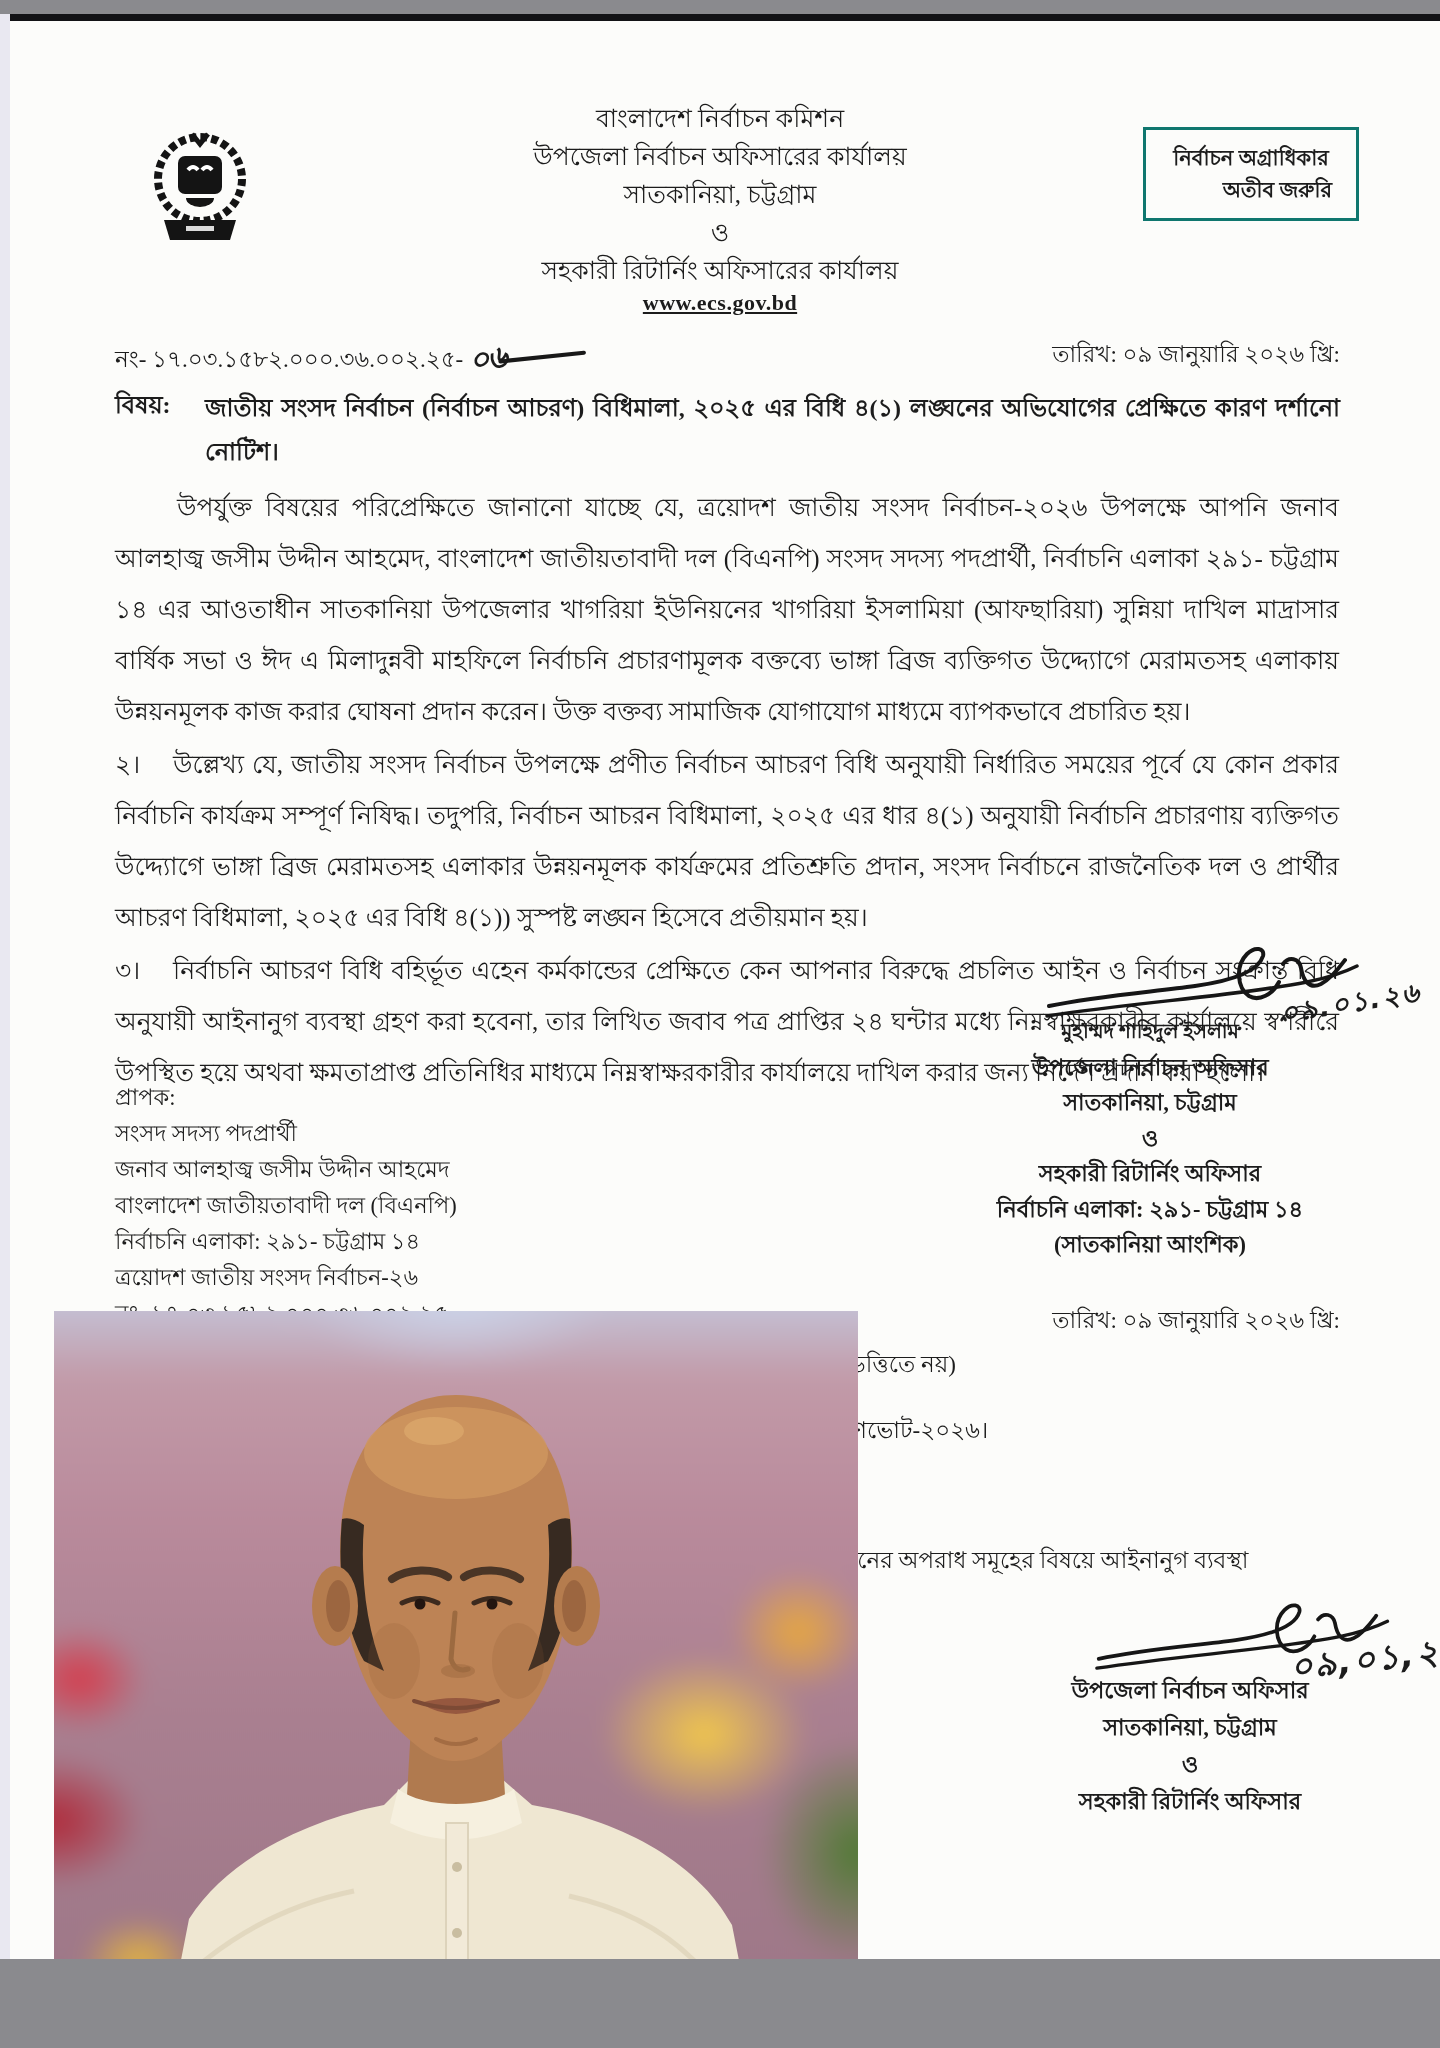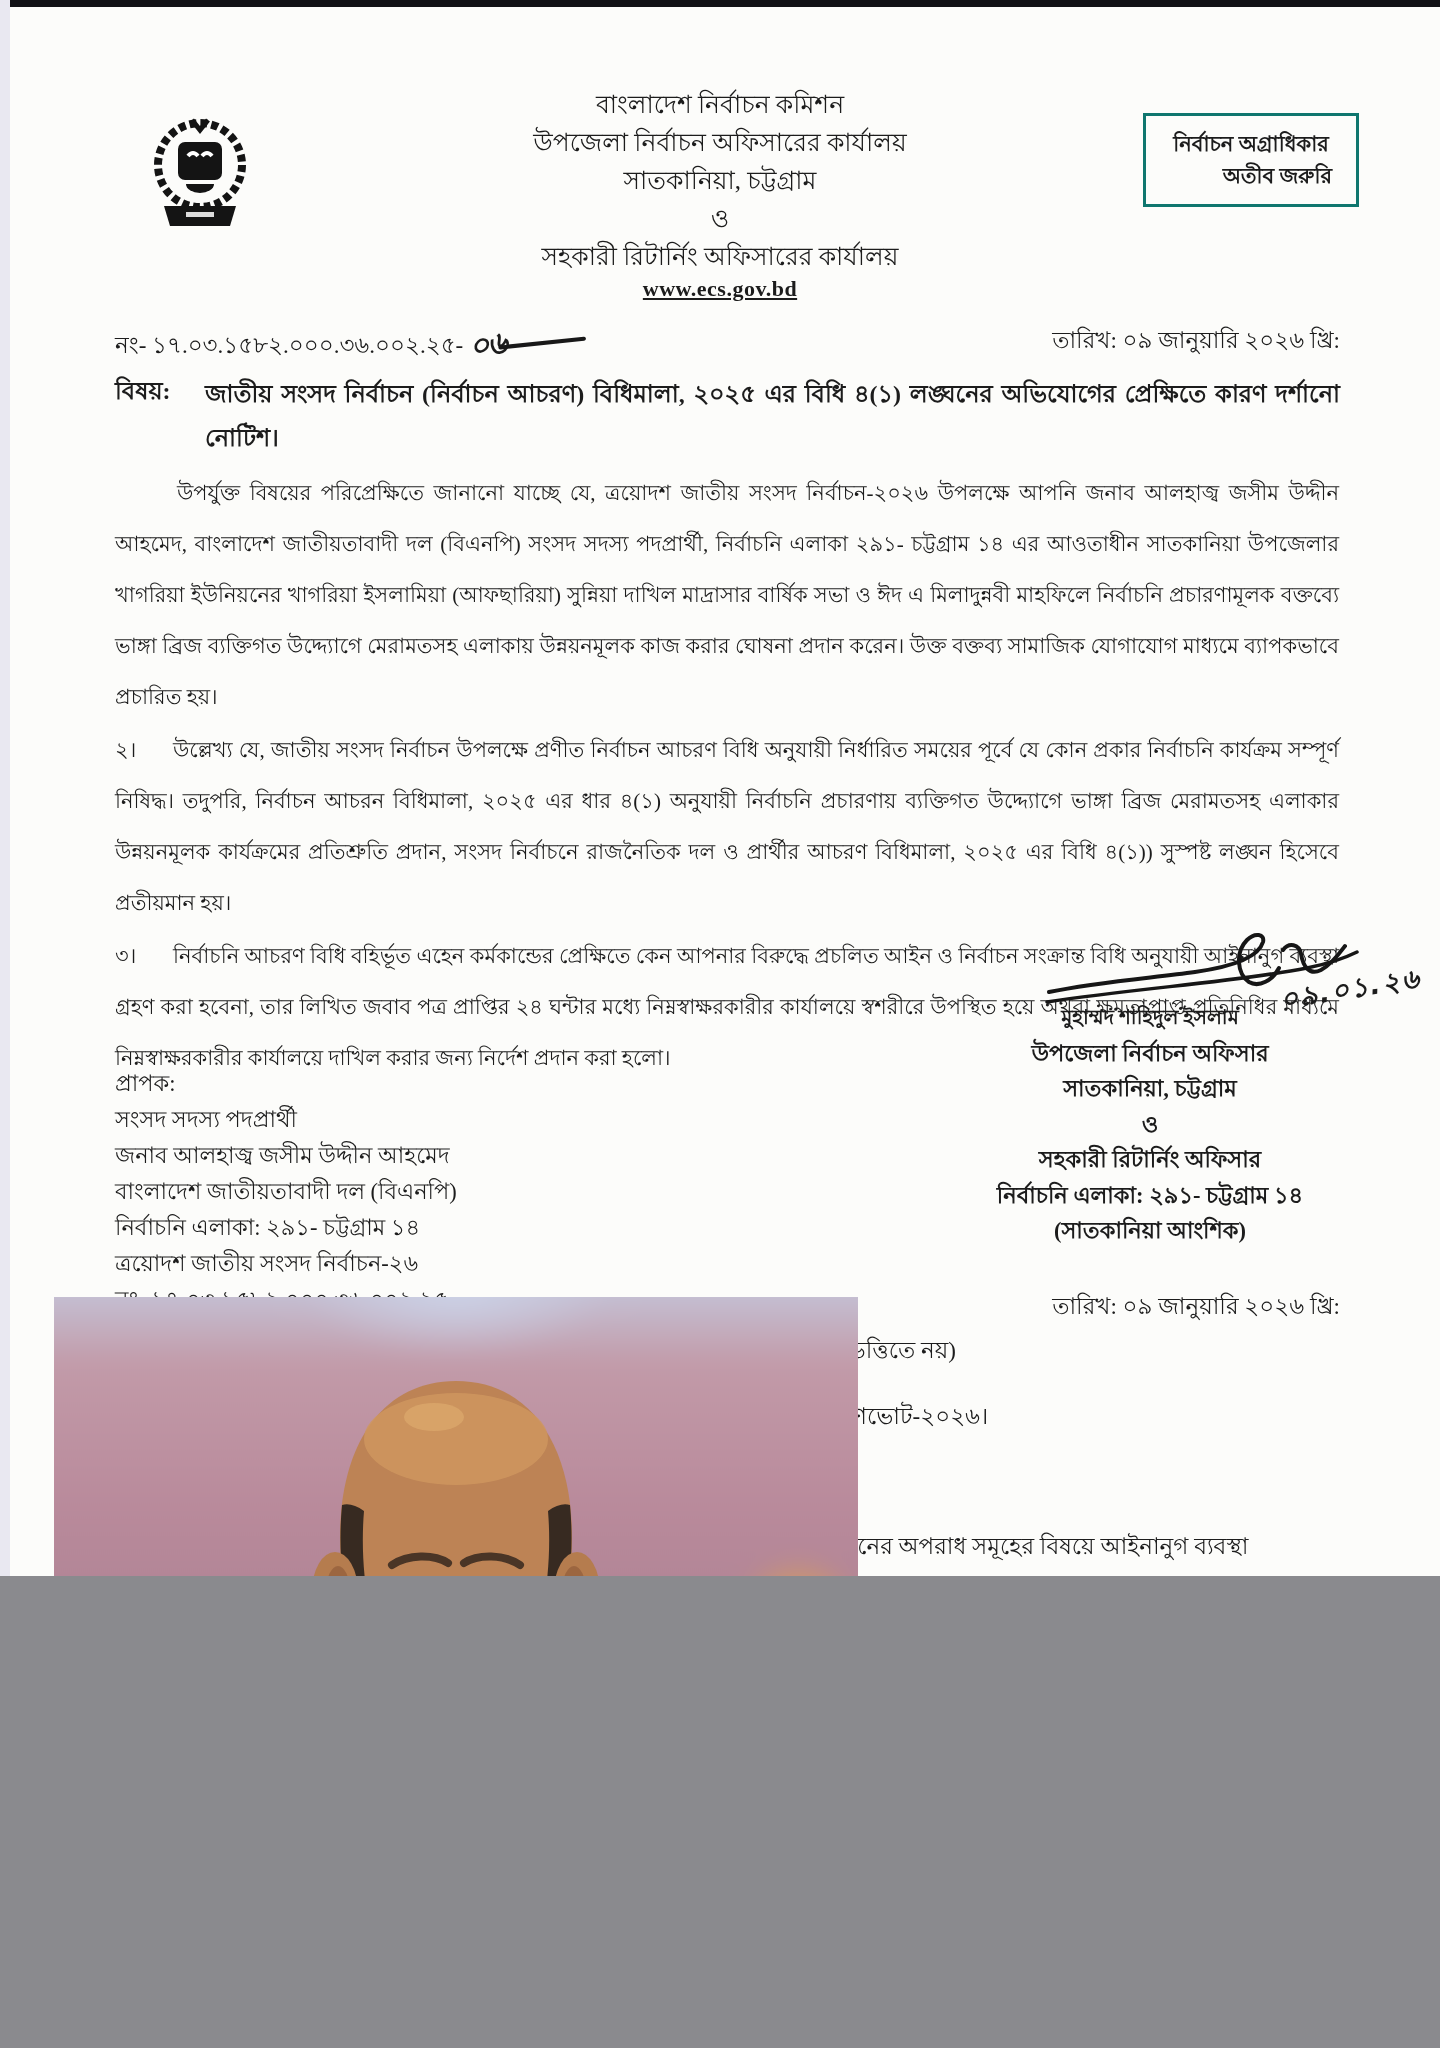--- a/index.html
+++ b/index.html
@@ -1,17 +1,17 @@
 <!DOCTYPE html>
 <html><head>
 <meta charset="utf-8">
 <style>
   html,body{margin:0;padding:0;background:#8a8a8e;}
   .page{
-    position:relative;width:1440px;height:1576px;margin:0 auto;
+    position:relative;width:1440px;height:1945px;margin:14px auto;
     background:#fcfcfa;overflow:hidden;
     font-family:"Liberation Serif","DejaVu Sans",serif;
     color:#1c1c1c;
   }
   .abs{position:absolute;}
   .strip{background:#121215;}
   .left-strip{background:#e9e8f1;}
   
   .org-block{left:300px;top:86px;width:840px;text-align:center;}
   .org-line{font-size:25px;line-height:38px;font-weight:500;}
@@ -30,21 +30,21 @@
     display:inline-block;font-family:"DejaVu Sans",sans-serif;font-style:italic;font-weight:700;
     font-size:31px;transform:rotate(-7deg) translateY(2px);letter-spacing:-2px;
   }
   .hand06-stroke{display:inline-block;width:88px;height:4px;background:#181818;transform:rotate(-6deg) translateY(-8px);border-radius:2px;margin-left:-6px;}
   .date-right{font-size:23px;font-weight:500;}
   
   .subject-row{left:115px;top:372px;width:1225px;display:flex;gap:26px;}
   .subject-label{font-weight:700;font-size:24px;flex:0 0 64px;}
   .subject-text{font-weight:700;font-size:24px;line-height:44px;text-align:justify;}
   
-  .body-block{left:115px;top:468px;width:1224px;font-size:21px;line-height:51px;text-align:justify;}
+  .body-block{left:115px;top:468px;width:1224px;font-size:25px;line-height:51px;text-align:justify;}
   .para{margin:0 0 2px 0;}
   .para1{text-indent:62px;}
   .para-num{display:inline-block;min-width:58px;font-weight:500;}
   
   .sig-svg{overflow:visible;}
   .hand-date{
     font-family:"DejaVu Sans",sans-serif;font-style:italic;font-weight:600;
     font-size:30px;letter-spacing:2px;transform:rotate(-9deg);display:inline-block;white-space:nowrap;
   }
   .sig-block{text-align:center;font-size:22.5px;line-height:35.5px;font-weight:600;}

